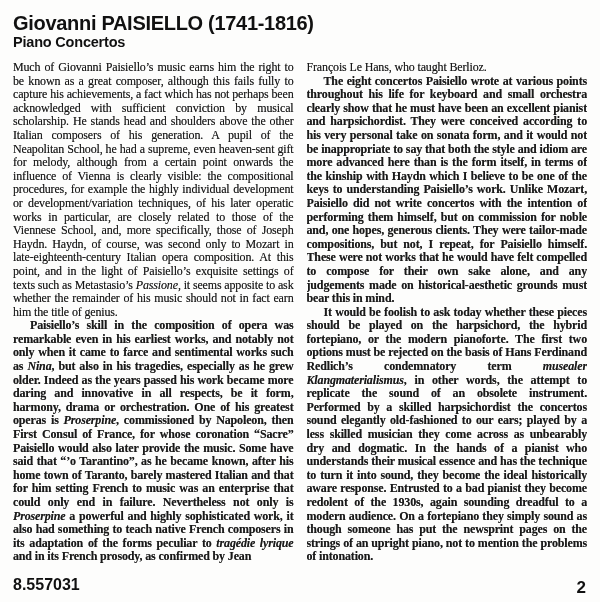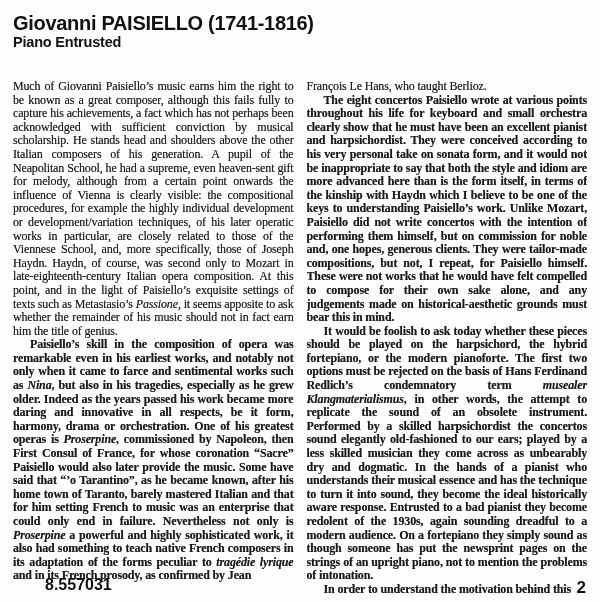--- a/index.html
+++ b/index.html
@@ -35,21 +35,20 @@
     letter-spacing: -0.2px;
     color: #111;
   }
   .columns {
     position: absolute;
     left: 13px; top: 61px;
     width: 574px; height: 520px;
     display: flex;
     gap: 13px;
     overflow: hidden;
-    margin-top: 19px;
   }
   .col {
     width: 280.5px;
     flex: 1 1 0;
     overflow: hidden;
   }
   .col p {
     margin: 0;
     font-size: 12px;
     line-height: 13.6px;
@@ -60,51 +59,49 @@
   }
   .col p.indent { text-indent: 17px; font-weight: bold; }
   .it { font-style: italic; }
   .catalog {
     position: absolute;
     left: 13px; bottom: 8px;
     font-family: "Liberation Sans", "DejaVu Sans", sans-serif;
     font-weight: bold;
     font-size: 16px;
     color: #111;
-    margin-left: 32px;
   }
   .pagenum {
     position: absolute;
     right: 14px; bottom: 4px;
     font-family: "Liberation Sans", "DejaVu Sans", sans-serif;
     font-weight: bold;
     font-size: 17px;
     color: #111;
   }
 </style>
 </head>
 <body>
 
 <div class="page">
 
   <div class="header">
     <div class="title">Giovanni PAISIELLO (1741-1816)</div>
-    <div class="subtitle">Piano Entrusted</div>
+    <div class="subtitle">Piano Concertos</div>
   </div>
 
   <div class="columns">
     <div class="col">
         <p><span>Much of Giovanni Paisiello’s music earns him the right to be known as a great composer, although this fails fully to capture his achievements, a fact which has not perhaps been acknowledged with sufficient conviction by musical scholarship. He stands head and shoulders above the other Italian composers of his generation. A pupil of the Neapolitan School, he had a supreme, even heaven-sent gift for melody, although from a certain point onwards the influence of Vienna is clearly visible: the compositional procedures, for example the highly individual development or development/variation techniques, of his later operatic works in particular, are closely related to those of the Viennese School, and, more specifically, those of Joseph Haydn. Haydn, of course, was second only to Mozart in late-eighteenth-century Italian opera composition. At this point, and in the light of Paisiello’s exquisite settings of texts such as Metastasio’s </span><span class="it">Passione</span><span>, it seems apposite to ask whether the remainder of his music should not in fact earn him the title of genius.</span></p>
         <p class="indent"><span>Paisiello’s skill in the composition of opera was remarkable even in his earliest works, and notably not only when it came to farce and sentimental works such as </span><span class="it">Nina</span><span>, but also in his tragedies, especially as he grew older. Indeed as the years passed his work became more daring and innovative in all respects, be it form, harmony, drama or orchestration. One of his greatest operas is </span><span class="it">Proserpine</span><span>, commissioned by Napoleon, then First Consul of France, for whose coronation “Sacre” Paisiello would also later provide the music. Some have said that “’o Tarantino”, as he became known, after his home town of Taranto, barely mastered Italian and that for him setting French to music was an enterprise that could only end in failure. Nevertheless not only is </span><span class="it">Proserpine</span><span> a powerful and highly sophisticated work, it also had something to teach native French composers in its adaptation of the forms peculiar to </span><span class="it">tragédie lyrique</span><span> and in its French prosody, as confirmed by Jean</span></p>
       </div>
     <div class="col">
         <p><span>François Le Hans, who taught Berlioz.</span></p>
         <p class="indent"><span>The eight concertos Paisiello wrote at various points throughout his life for keyboard and small orchestra clearly show that he must have been an excellent pianist and harpsichordist. They were conceived according to his very personal take on sonata form, and it would not be inappropriate to say that both the style and idiom are more advanced here than is the form itself, in terms of the kinship with Haydn which I believe to be one of the keys to understanding Paisiello’s work. Unlike Mozart, Paisiello did not write concertos with the intention of performing them himself, but on commission for noble and, one hopes, generous clients. They were tailor-made compositions, but not, I repeat, for Paisiello himself. These were not works that he would have felt compelled to compose for their own sake alone, and any judgements made on historical-aesthetic grounds must bear this in mind.</span></p>
         <p class="indent"><span>It would be foolish to ask today whether these pieces should be played on the harpsichord, the hybrid fortepiano, or the modern pianoforte. The first two options must be rejected on the basis of Hans Ferdinand Redlich’s condemnatory term </span><span class="it">musealer Klangmaterialismus</span><span>, in other words, the attempt to replicate the sound of an obsolete instrument. Performed by a skilled harpsichordist the concertos sound elegantly old-fashioned to our ears; played by a less skilled musician they come across as unbearably dry and dogmatic. In the hands of a pianist who understands their musical essence and has the technique to turn it into sound, they become the ideal historically aware response. Entrusted to a bad pianist they become redolent of the 1930s, again sounding dreadful to a modern audience. On a fortepiano they simply sound as though someone has put the newsprint pages on the strings of an upright piano, not to mention the problems of intonation.</span></p>
-        <p class="indent"><span>In order to understand the motivation behind this</span></p>
       </div>
   </div>
 
   <div class="catalog">8.557031</div>
 
   <div class="pagenum">2</div>
 
 </div>
 
 </body></html>

